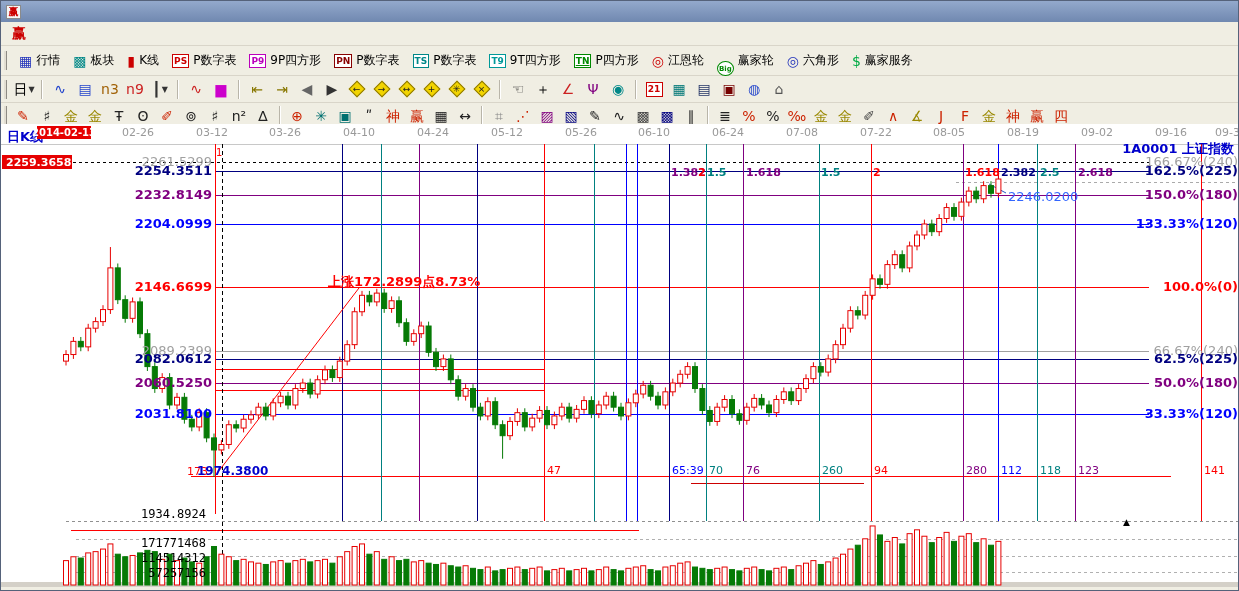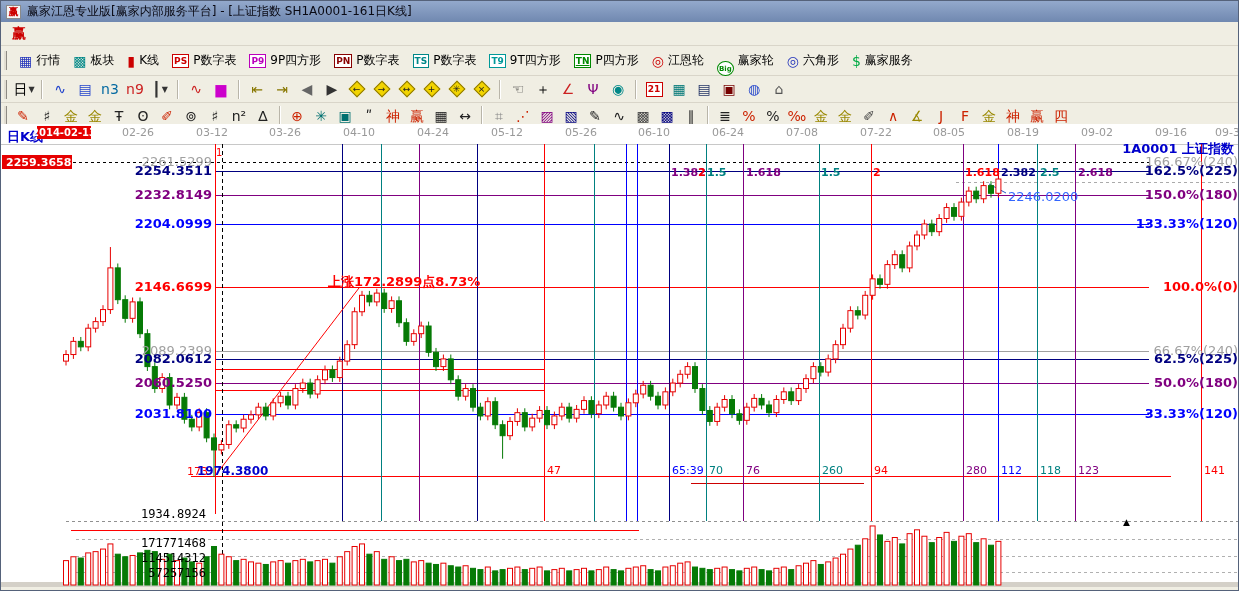--- a/index.html
+++ b/index.html
@@ -35,21 +35,20 @@
   #chartWrap { position:absolute; left:0; top:123px; width:1239px; height:463px; background:#ffffff; }
   svg text { font-family:"DejaVu Sans", sans-serif; }
   svg .mono { font-family:"DejaVu Sans Mono", monospace; }
 </style>
 </head>
 <body>
 
 <div id="app">
   <div class="titlebar">
     <span class="tlogo">赢</span>
-    <span>赢家江恩专业版[赢家内部服务平台] - [上证指数  SH1A0001-161日K线]</span>
   </div>
   <div class="menubar">
     <span class="menu-logo">赢</span>
   </div>
   <div class="tbar" id="quoteBar">
       <span class="grip"></span>
       <button class="qbtn">
         <span class="gly" style="color: rgb(34, 51, 187);">▦</span>
         <span>行情</span>
       </button>
@@ -109,21 +108,21 @@
         <span class="darr">▼</span>
       </button>
       <span class="tsep"></span>
       <button class="nbtn">
         <span class="gly" style="color: rgb(34, 68, 204);">∿</span>
       </button>
       <button class="nbtn">
         <span class="gly" style="color: rgb(34, 68, 204);">▤</span>
       </button>
       <button class="nbtn">
-        <span class="gly" style="color: #0369a1;">n3</span>
+        <span class="gly" style="color: #a16207;">n3</span>
       </button>
       <button class="nbtn">
         <span class="gly" style="color: rgb(204, 34, 34);">n9</span>
       </button>
       <button class="nbtn">
         <span class="gly" style="color: rgb(51, 51, 51);">┃</span>
         <span class="darr">▼</span>
       </button>
       <span class="tsep"></span>
       <button class="nbtn">

